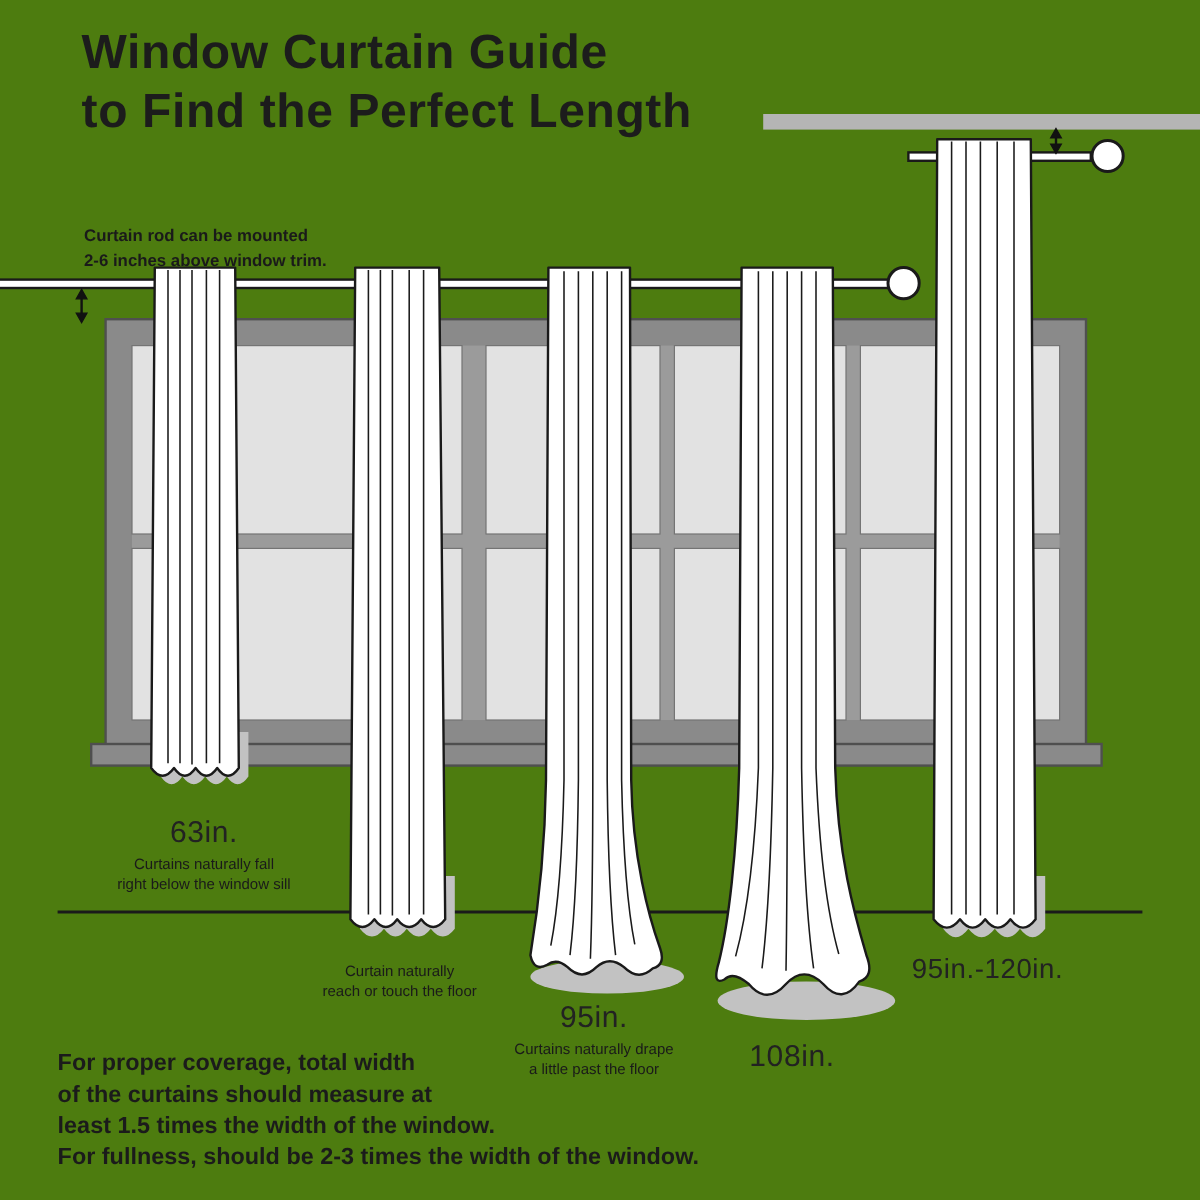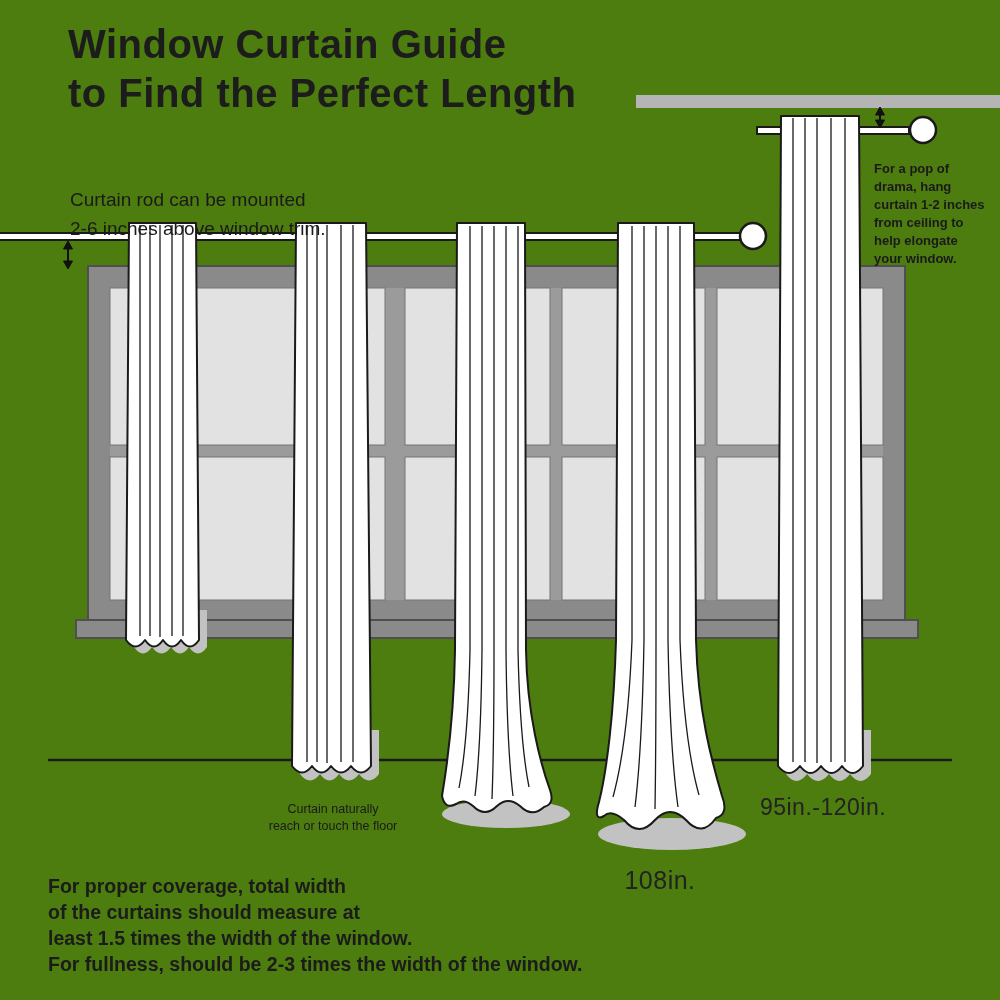--- a/index.html
+++ b/index.html
@@ -1,21 +1,21 @@
 <!DOCTYPE html>
 <html><head>
 <meta charset="utf-8">
 <style>
   html,body{margin:0;padding:0;background:#ffffff;font-family:"Liberation Sans",sans-serif;color:#1a1a1a;}
   .stage{position:relative;width:1000px;height:1000px;background:#4d7c0f;overflow:hidden;}
   .abs{position:absolute;}
   svg.diagram{position:absolute;left:0;top:0;}
   .title{left:68px;top:20px;font-size:40px;font-weight:700;letter-spacing:.5px;line-height:1.22;color:#1c1c1c;}
   .intro{left:70px;top:148px;font-size:13px;line-height:1.5;white-space:pre-line;}
-  .rod-note{left:70px;top:186px;font-size:19px;font-weight:400;line-height:1.5;white-space:pre-line;}
+  .rod-note{left:70px;top:186px;font-size:14px;font-weight:700;line-height:1.5;white-space:pre-line;}
   .drama{left:874px;top:160px;width:124px;font-size:13px;font-weight:700;line-height:1.38;white-space:pre-line;}
   .clabel{position:absolute;text-align:center;}
   .len{font-size:25px;letter-spacing:.5px;color:#222;}
   .desc{font-size:12.5px;line-height:1.32;white-space:pre-line;margin-top:3px;}
   .clabel1{left:90px;top:680px;width:160px;}
   .clabel2{left:253px;top:798px;width:160px;}
   .clabel3{left:413px;top:834px;width:164px;}
   .clabel4{left:576px;top:866px;width:168px;}
   .clabel5{left:738px;top:794px;width:170px;}
   .clabel5 .len{font-size:23px;}
@@ -134,33 +134,37 @@
 
   <div class="abs title">
     <div>Window Curtain Guide</div>
     <div>to Find the Perfect Length</div>
   </div>
 
 
   <div class="abs rod-note">Curtain rod can be mounted
 2-6 inches above window trim.</div>
 
-  <div class="abs drama">For a pop of
-drama, hang
-curtain 1-2 inches
-from ceiling to
-help elongate
-your window.</div>
 
+  <div class="clabel clabel1">
+    <div class="len">63in.</div>
+    <div class="desc">Curtains naturally fall
+right below the window sill</div>
+  </div>
 
   <div class="clabel clabel2">
     <div class="desc">Curtain naturally
 reach or touch the floor</div>
   </div>
 
+  <div class="clabel clabel3">
+    <div class="len">95in.</div>
+    <div class="desc">Curtains naturally drape
+a little past the floor</div>
+  </div>
 
   <div class="clabel clabel4">
     <div class="len">108in.</div>
   </div>
 
   <div class="clabel clabel5">
     <div class="len">95in.-120in.</div>
   </div>
 
   <div class="abs coverage">For proper coverage, total width

